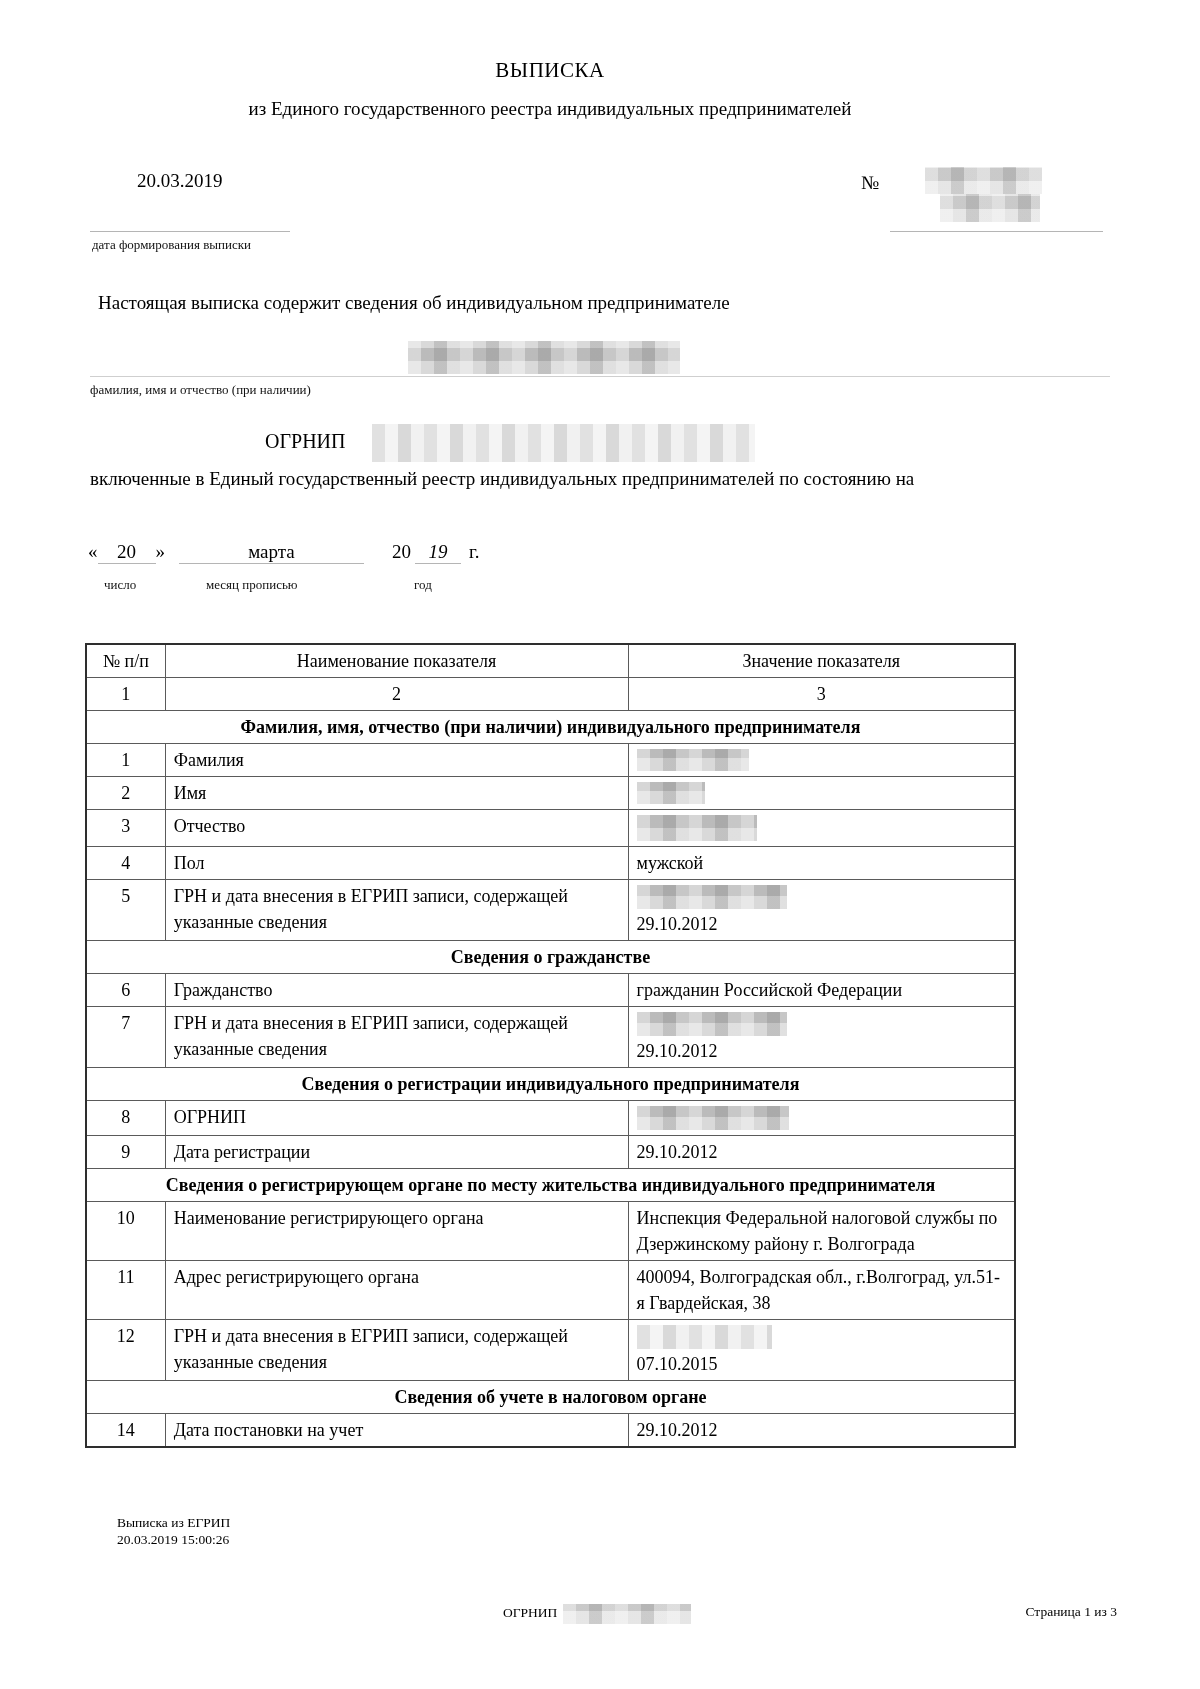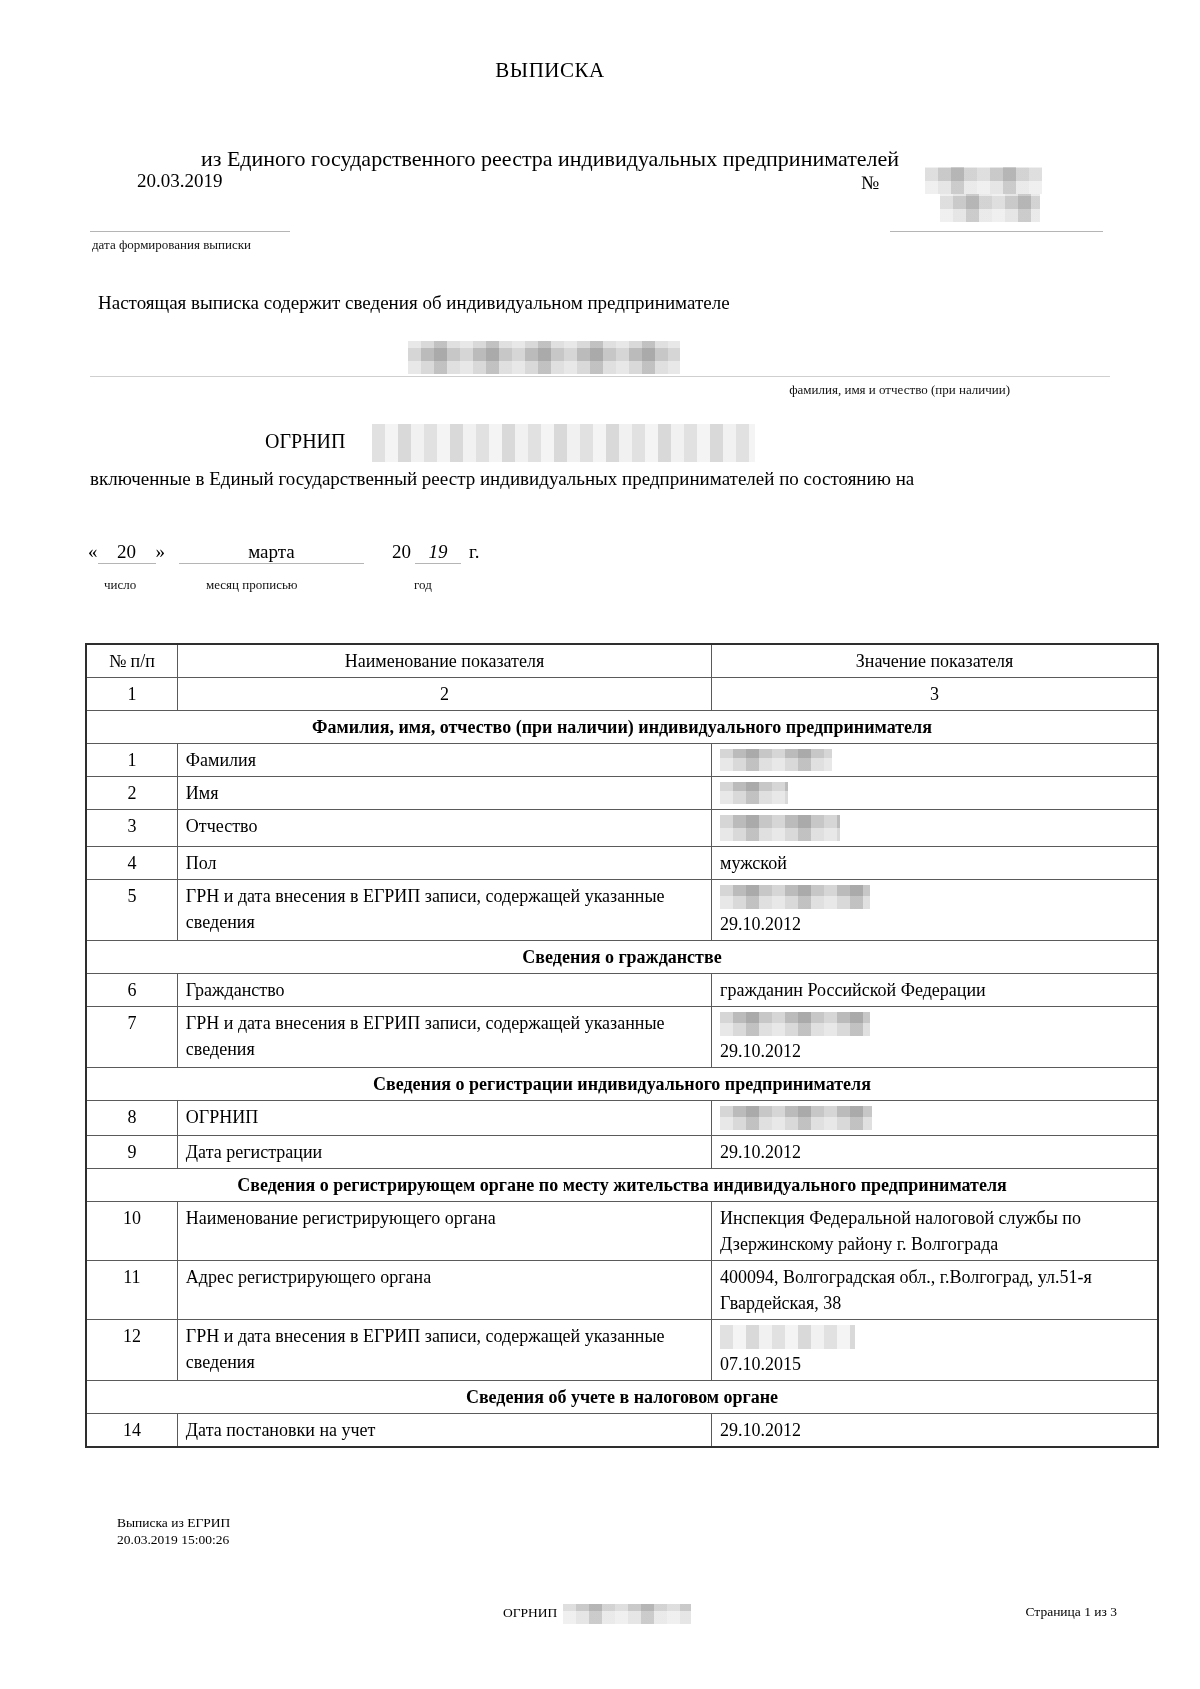--- a/index.html
+++ b/index.html
@@ -7,30 +7,30 @@
     position:relative;
     width:1200px;height:1689px;
     background:#fff;
     font-family:"Liberation Serif","DejaVu Serif",serif;
     color:#000;
     overflow:hidden;
   }
   .abs{position:absolute;}
   .center-wrap{left:0;width:1100px;text-align:center;}
   .title{top:58px;font-size:21px;letter-spacing:.5px;}
-  .subtitle{top:98px;font-size:22px;margin-top:48px;}
+  .subtitle{top:98px;font-size:19px;}
   .gen-date{left:137px;top:170px;font-size:19px;}
   .num-label{left:861px;top:172px;font-size:19px;}
   .ul{height:0;border-bottom:1px solid #b5b5b5;}
   .ul-left{left:90px;top:231px;width:200px;}
   .ul-right{left:890px;top:231px;width:213px;}
   .small-label{font-size:13px;color:#111;}
   .lbl-gen{left:92px;top:237px;}
   .statement{left:90px;top:292px;font-size:19px;margin-left:8px;}
-  .name-caption-wrap{left:90px;top:382px;width:920px;text-align:right;}
+  .name-caption-wrap{left:90px;top:382px;width:920px;text-align:left;}
   .line-full{left:90px;top:376px;width:1020px;border-bottom:1px solid #cfcfcf;}
   .ogrnip-label{left:265px;top:430px;font-size:20px;}
   .included{left:90px;top:464px;width:945px;font-size:19px;line-height:29px;}
   .asof-row{left:88px;top:541px;font-size:19px;white-space:nowrap;}
   .asof-row .blank{display:inline-block;text-align:center;border-bottom:1px solid #b5b5b5;}
   .blank-day{width:58px;}
   .blank-month{width:185px;margin-left:14px;}
   .asof-cent{margin-left:28px;}
   .blank-year{width:46px;margin-left:4px;font-style:italic;}
   .asof-suffix{margin-left:8px;}
@@ -51,21 +51,21 @@
     background-color:#efefef;
     background-image:repeating-linear-gradient(90deg,#e1e1e1 0 13px,#f4f4f4 13px 26px,#d9d9d9 26px 39px,#f1f1f1 39px 52px);
   }
   .num-block-top{left:925px;top:167px;}
   .num-block-bottom{left:940px;top:194px;}
   .name-block{left:408px;top:341px;}
   .ogrnip-block{left:372px;top:424px;}
 
   
   .tbl-wrap{left:85px;top:643px;width:931px;}
-  table.grid{border-collapse:collapse;width:1074px;font-size:18px;line-height:26px;}
+  table.grid{border-collapse:collapse;width:931px;font-size:18px;line-height:26px;}
   table.grid td{border:1px solid #5a5a5a;padding:3px 8px;vertical-align:top;}
   table.grid{border:2px solid #2e2e2e;}
   td.c-num{width:62px;text-align:center;}
   td.c-name{width:448px;}
   td.c-val{width:371px;}
   td.hdr{text-align:center;}
   td.sec{text-align:center;font-weight:bold;padding:2px 10px;}
   td .rd{display:block;margin:2px 0;}
 
   

